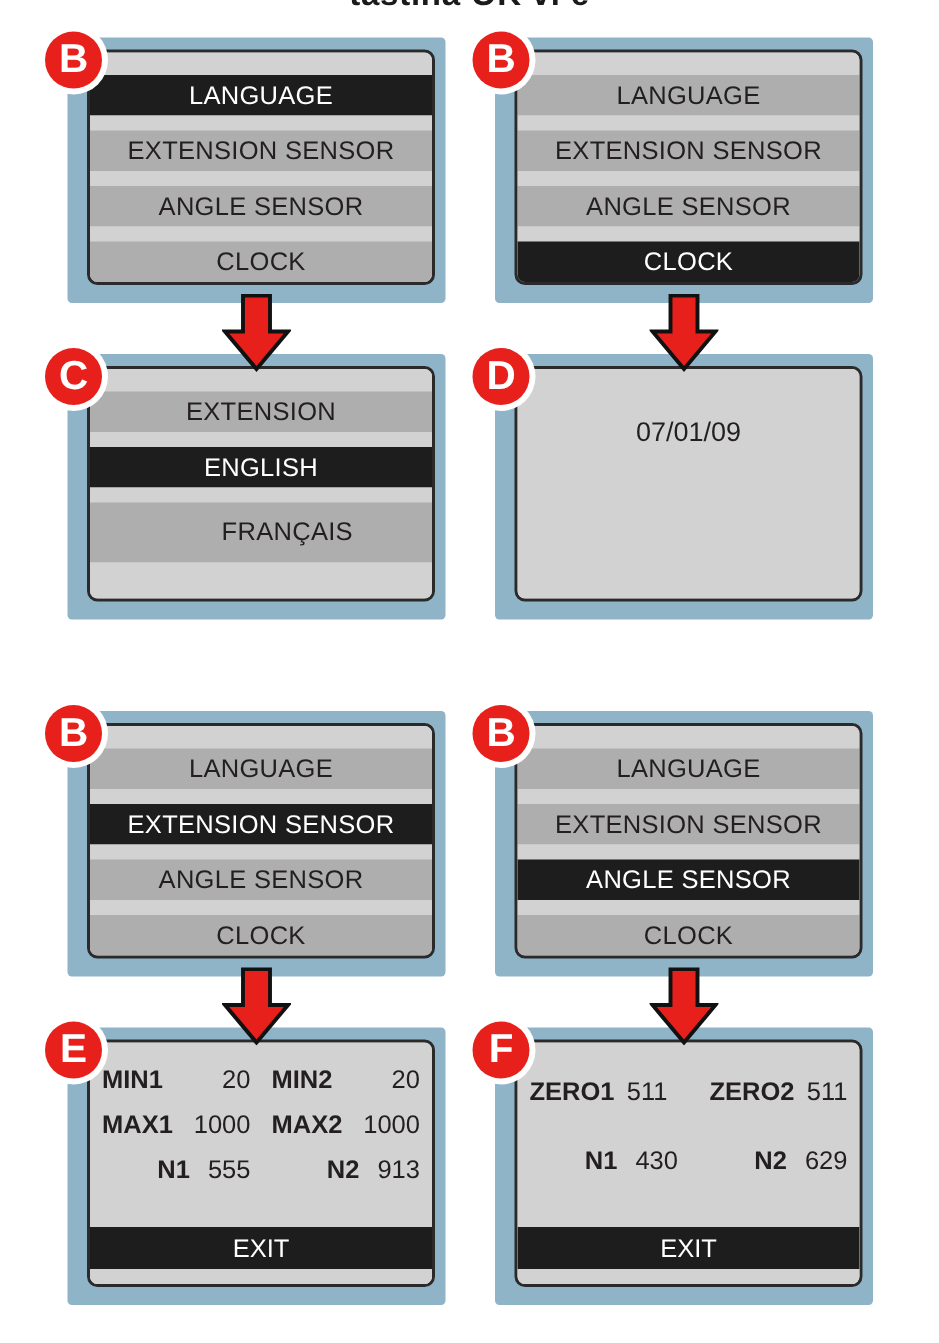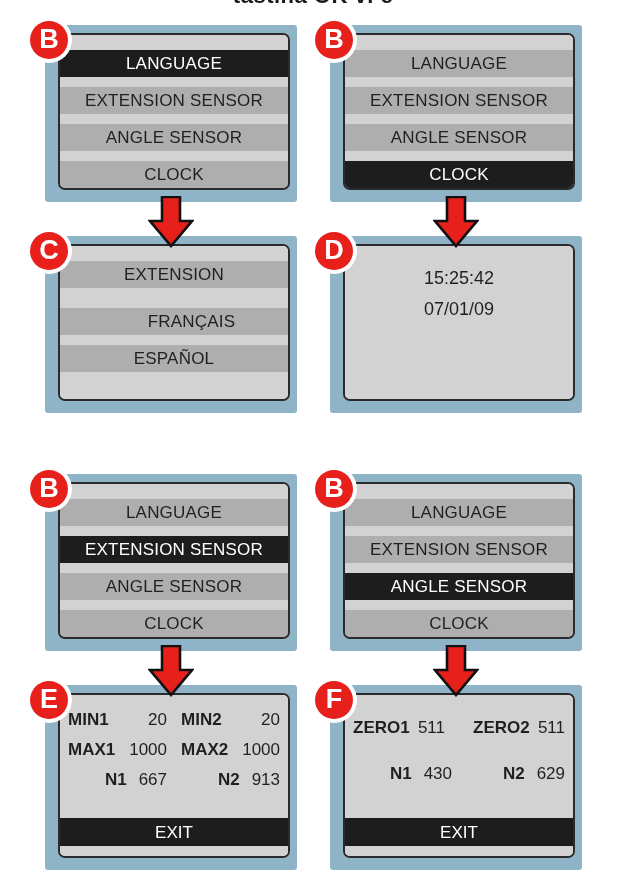--- a/index.html
+++ b/index.html
@@ -206,37 +206,36 @@
     <path d="M14 1 L32 1 L32 25 L44 25 L23 50 L2 25 L14 25 Z" fill="#e8201c" stroke="#111111" stroke-width="2.6" stroke-linejoin="miter"></path>
   </svg>
 </div>
 
 <div class="device" style="left:45px; top:236px; width:252px; height:177px;">
   <div class="screen">
     <div class="rows">
       <div class="row pad" style="height:15px;"></div>
       <div class="row dark" style="height:27px;">EXTENSION</div>
       <div class="row light" style="height:10px;"></div>
-      <div class="row light" style="height:10px;"></div>
-      <div class="row dark" style="height:27px;padding-left:35px;">FRANÇAIS</div>
-      <div class="row light" style="height:10px;"></div>
-      <div class="row dark" style="height:27px;">ESPAÑOL</div>
+      <div class="row selected" style="height:27px;">ENGLISH</div>
+      <div class="row light" style="height:10px;"></div>
+      <div class="row dark" style="height:40px;padding-left:35px;">FRANÇAIS</div>
+      <div class="row light" style="height:10px;"></div>
       <div class="row pad" style="flex:1 1 auto;"></div>
     </div>
   </div>
 </div>
 <div class="badge" style="left:26px; top:228px;">
   <div class="disc">C</div>
 </div>
 
 <div class="device" style="left:330px; top:236px; width:252px; height:177px;">
   <div class="screen">
     <div class="valscreen">
       <div style="height:22px;"></div>
-      <div class="clockline">15:25:42</div>
       <div style="height:10px;"></div>
       <div class="clockline">07/01/09</div>
     </div>
   </div>
 </div>
 <div class="badge" style="left:311px; top:228px;">
   <div class="disc">D</div>
 </div>
 
 <div class="device" style="left:45px; top:474px; width:252px; height:177px;">
@@ -307,21 +306,21 @@
           <span class="num">1000</span>
         </div>
         <div class="valcell" style="margin-left:14px;">
           <span class="lbl">MAX2</span>
           <span class="num">1000</span>
         </div>
       </div>
       <div class="valrow" style="height:30px;">
         <div class="valcell rightalign">
           <span class="lbl">N1</span>
-          <span class="num">667</span>
+          <span class="num">555</span>
         </div>
         <div class="valcell rightalign" style="margin-left:14px;">
           <span class="lbl">N2</span>
           <span class="num">913</span>
         </div>
       </div>
       <div style="flex:1 1 auto;"></div>
       <div class="exitbar" style="height:28px;">EXIT</div>
       <div style="height:10px; background:#d2d2d2;"></div>
     </div>

